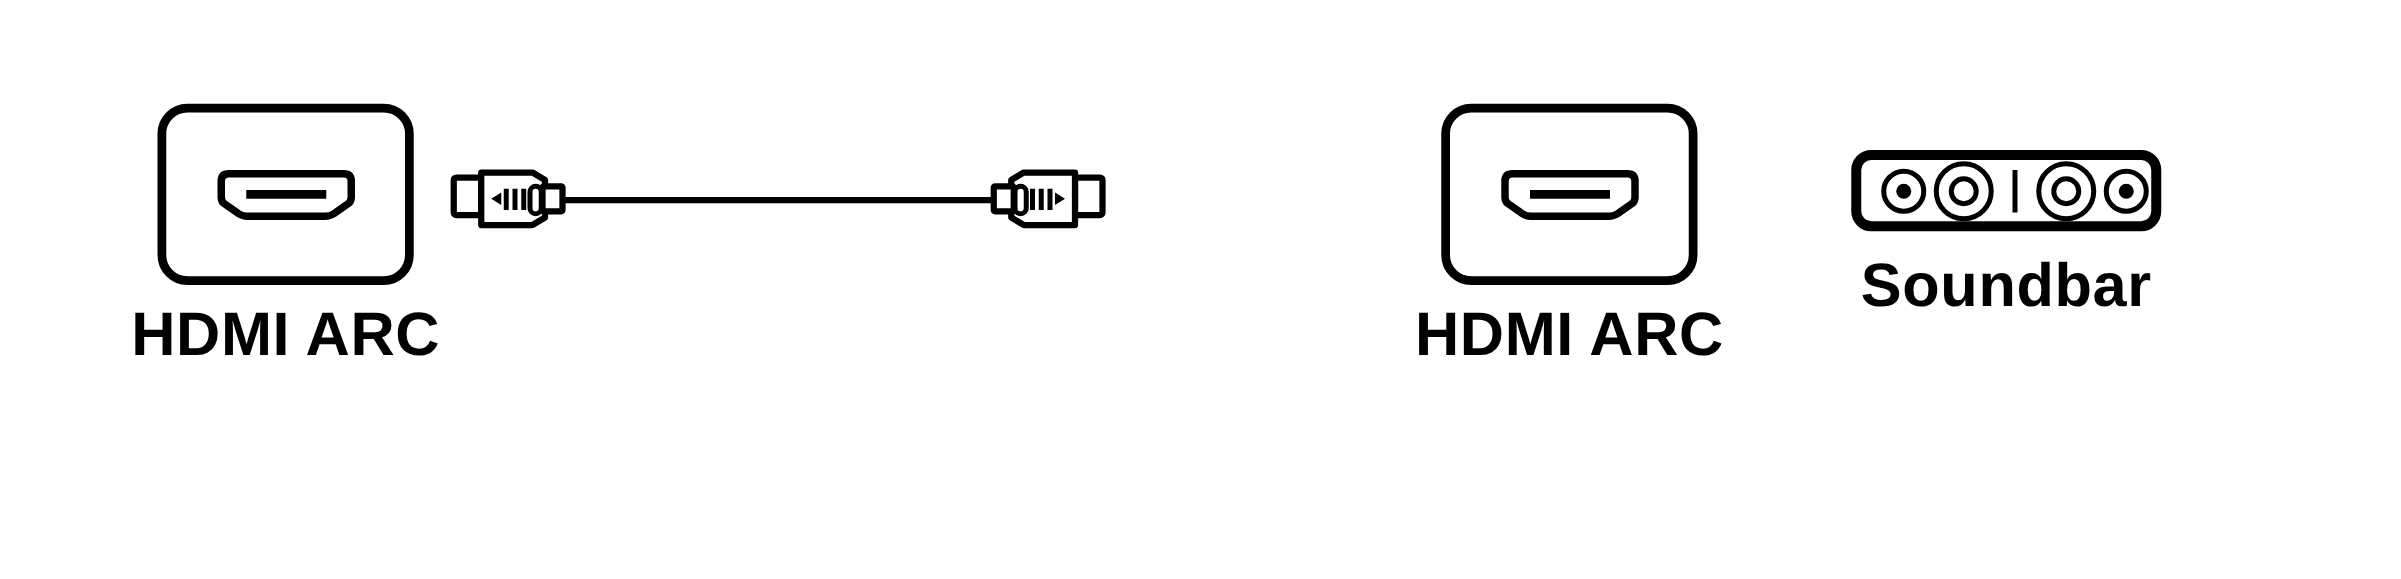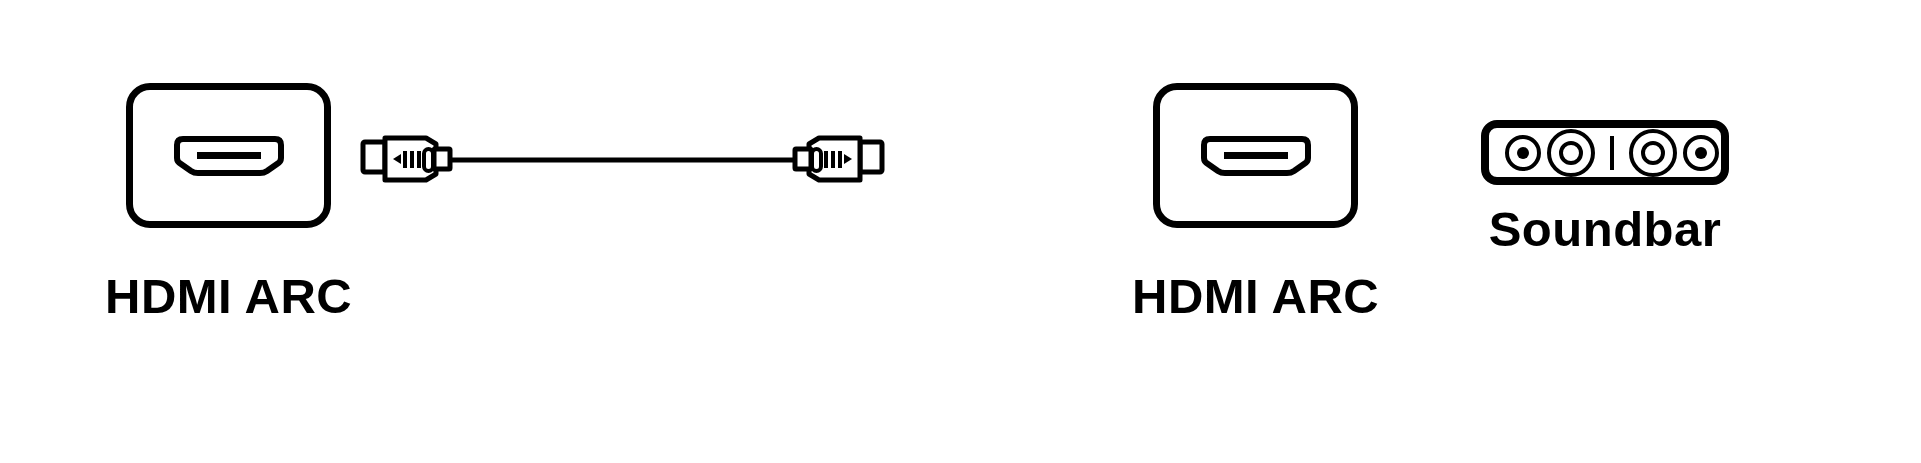--- a/index.html
+++ b/index.html
@@ -55,21 +55,21 @@
   #device-port2{ left: 1132px; top: 83px; }
 
   #device-tv .port-box,
   #device-port2 .port-box {
     width: 205px;
     height: 145px;
   }
   #device-tv .node-label,
   #device-port2 .node-label {
     font-size: 49px;
-    margin-top: 44px;
+    margin-top: 16px;
   }
 
   
   #device-soundbar { left: 1481px; top: 120px; }
   #device-soundbar .bar-box {
     width: 248px;
     height: 65px;
     border: 8px solid #000000;
     border-radius: 16px;
     box-sizing: border-box;

